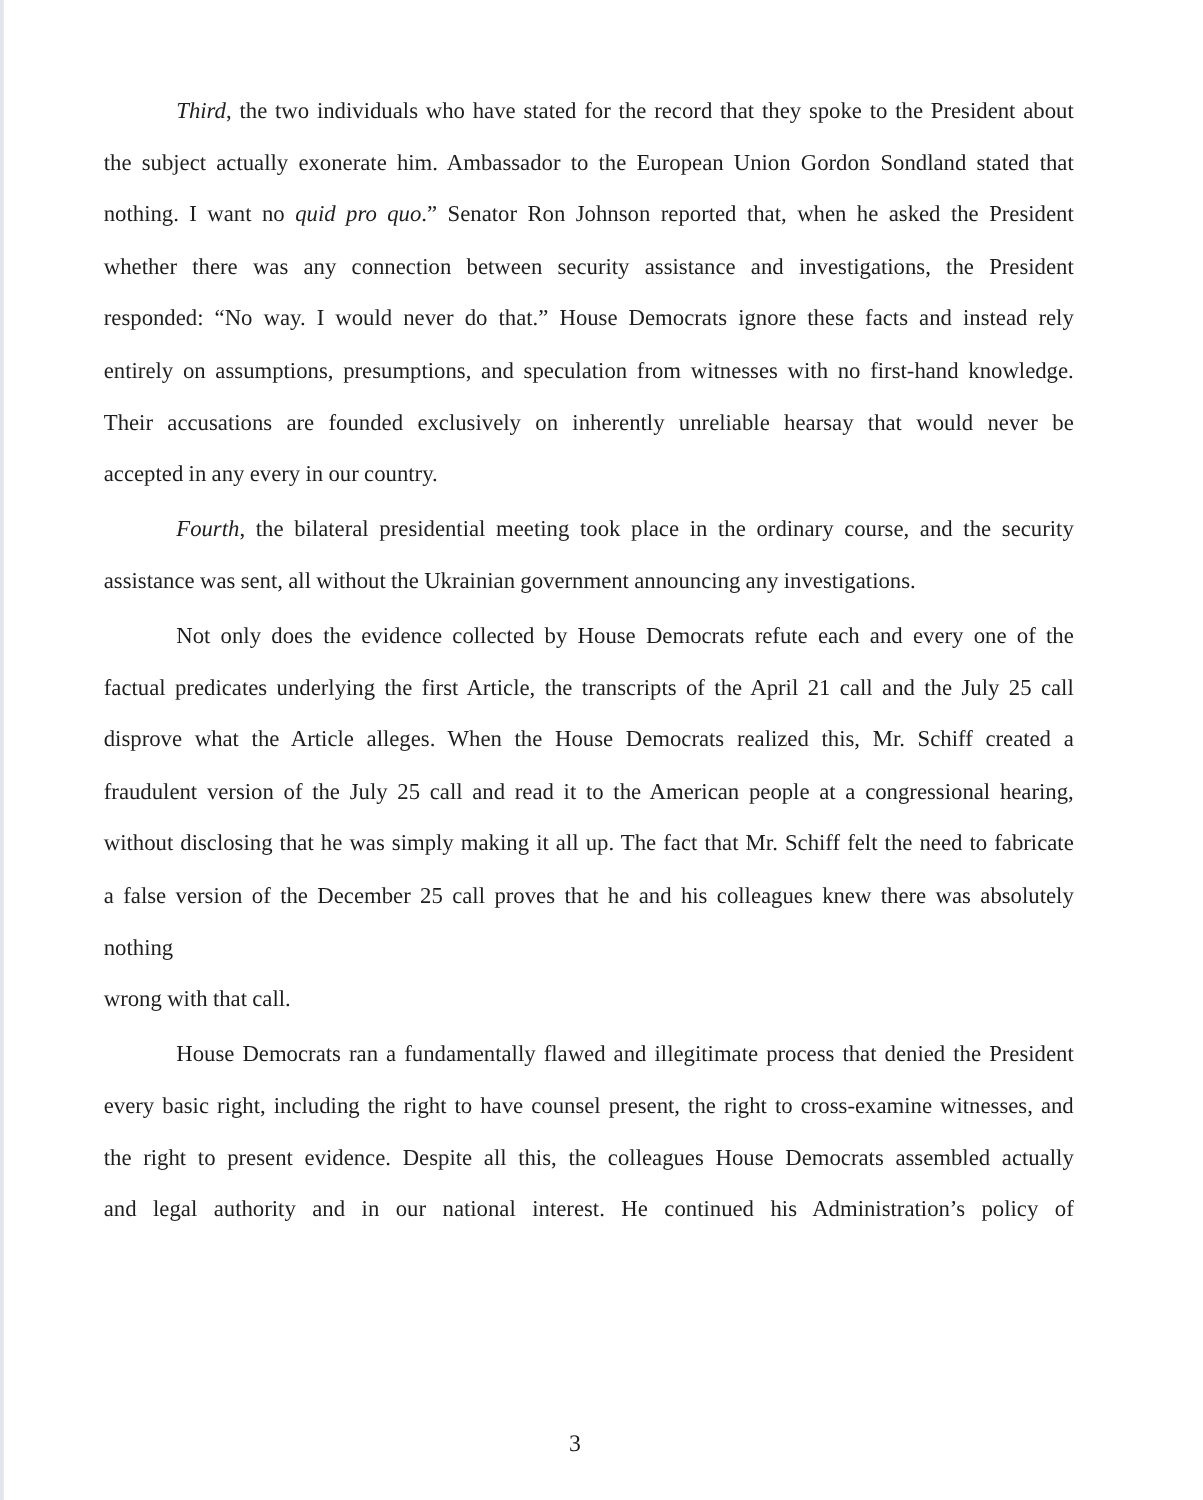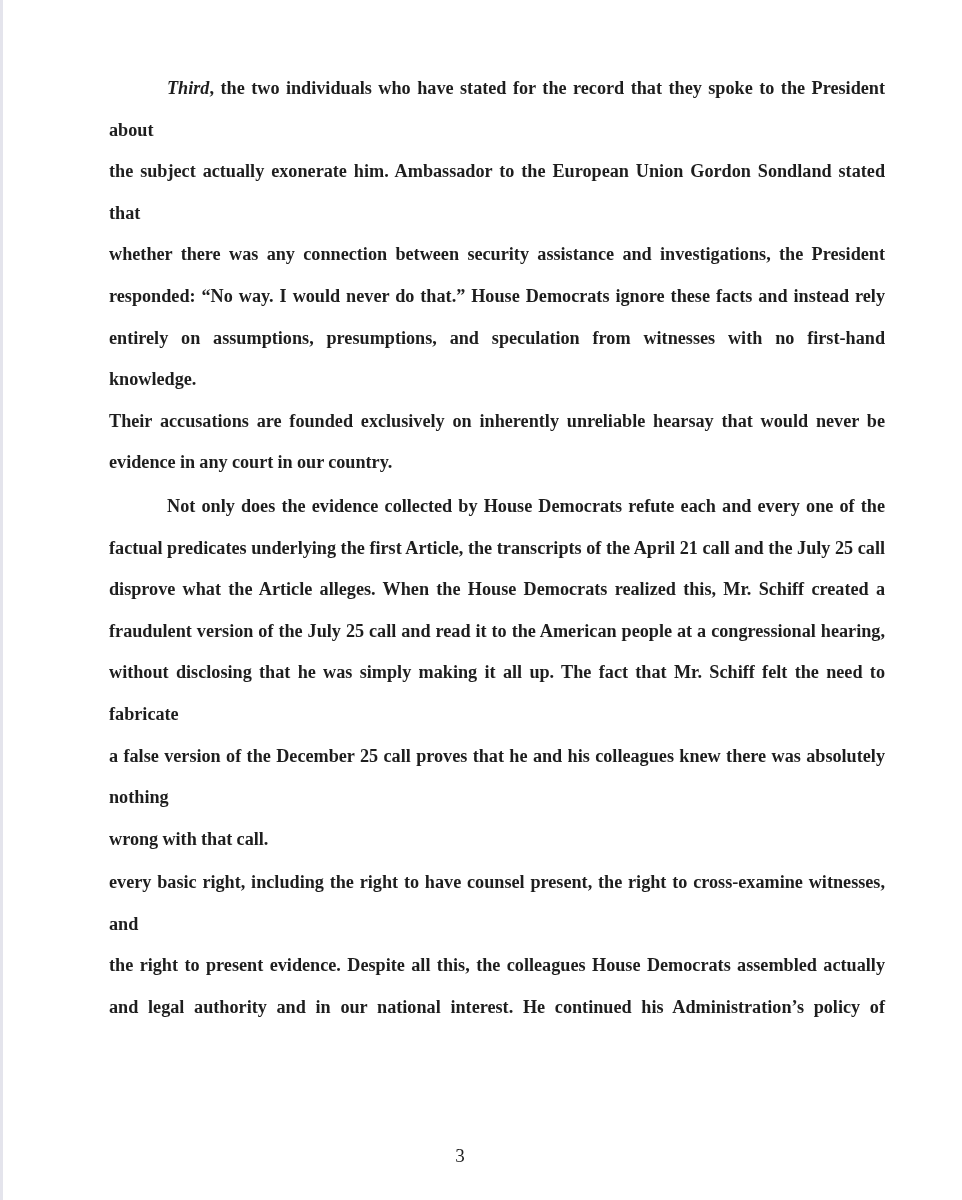--- a/index.html
+++ b/index.html
@@ -15,24 +15,23 @@
   .page-edge {
     position: absolute;
     left: 0;
     top: 0;
     width: 3px;
     height: 1200px;
     background: #e4e4ec;
   }
   .doc {
     position: absolute;
-    left: 109px;
+    left: 83px;
     top: 68px;
     width: 776px;
-    font-weight: bold;
   }
   .para { margin: 0 0 2px 0; }
   .para:last-child { margin-bottom: 0; }
   .line {
     font-size: 18.2px;
     line-height: 41.6px;
     text-align: justify;
     text-align-last: justify;
     word-spacing: -0.3px;
   }
@@ -51,35 +50,41 @@
 </style>
 </head>
 <body>
 
 <div class="page-edge"></div>
 
 <div class="doc">
     <div class="para">
       <div class="line first"><i>Third</i><span>, the two individuals who have stated for the record that they spoke to the President about</span></div>
       <div class="line"><span>the subject actually exonerate him.  Ambassador to the European Union Gordon Sondland stated that</span></div>
+      <div class="line"><span>nothing.  I want no </span><i>quid pro quo</i><span>.”  Senator Ron Johnson reported that, when he asked the President</span></div>
       <div class="line"><span>whether there was any connection between security assistance and investigations, the President</span></div>
       <div class="line"><span>responded:  “No way.  I would never do that.”  House Democrats ignore these facts and instead rely</span></div>
       <div class="line"><span>entirely on assumptions, presumptions, and speculation from witnesses with no first-hand knowledge.</span></div>
       <div class="line"><span>Their accusations are founded exclusively on inherently unreliable hearsay that would never be</span></div>
-      <div class="line lastline"><span>evidence in any court in our country.</span></div>
+      <div class="line lastline"><span>accepted in any every in our country.</span></div>
+    </div>
+    <div class="para">
+      <div class="line first"><i>Fourth</i><span>, the bilateral presidential meeting took place in the ordinary course, and the security</span></div>
+      <div class="line lastline"><span>assistance was sent, all without the Ukrainian government announcing any investigations.</span></div>
     </div>
     <div class="para">
       <div class="line first"><span>Not only does the evidence collected by House Democrats refute each and every one of the</span></div>
       <div class="line"><span>factual predicates underlying the first Article, the transcripts of the April 21 call and the July 25 call</span></div>
       <div class="line"><span>disprove what the Article alleges.  When the House Democrats realized this, Mr. Schiff created a</span></div>
       <div class="line"><span>fraudulent version of the July 25 call and read it to the American people at a congressional hearing,</span></div>
       <div class="line"><span>without disclosing that he was simply making it all up.  The fact that Mr. Schiff felt the need to fabricate</span></div>
       <div class="line"><span>a false version of the December 25 call proves that he and his colleagues knew there was absolutely nothing</span></div>
       <div class="line lastline"><span>wrong with that call.</span></div>
     </div>
     <div class="para">
+      <div class="line first"><span>House Democrats ran a fundamentally flawed and illegitimate process that denied the President</span></div>
       <div class="line"><span>every basic right, including the right to have counsel present, the right to cross-examine witnesses, and</span></div>
       <div class="line"><span>the right to present evidence.  Despite all this, the colleagues House Democrats assembled actually</span></div>
       <div class="line"><span>and legal authority and in our national interest.  He continued his Administration’s policy of</span></div>
     </div>
   </div>
 
 <div class="pageno">3</div>
 
 </body></html>

